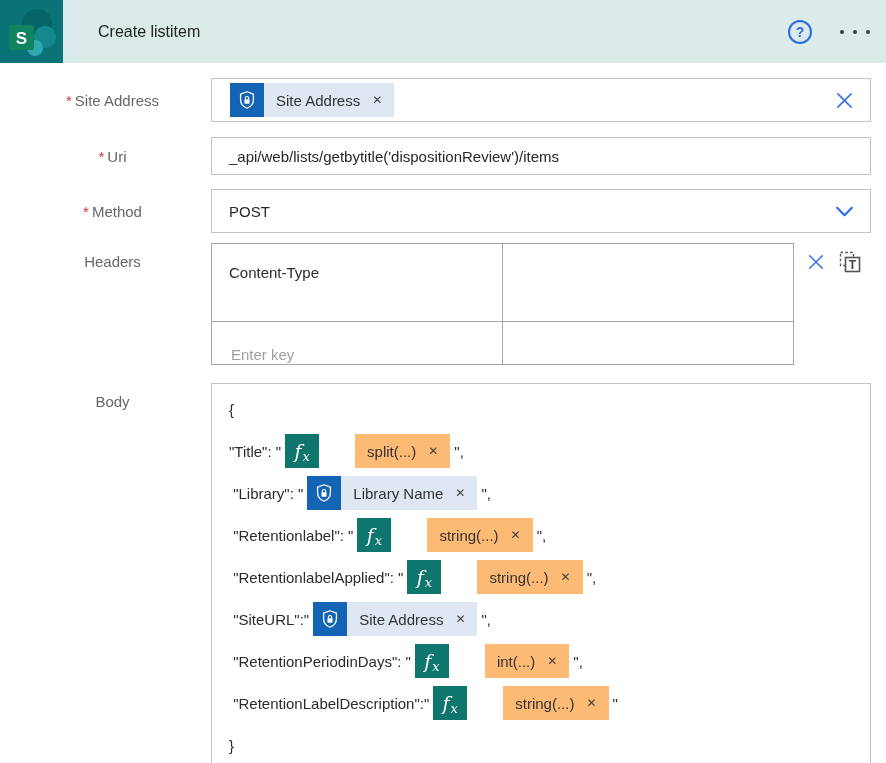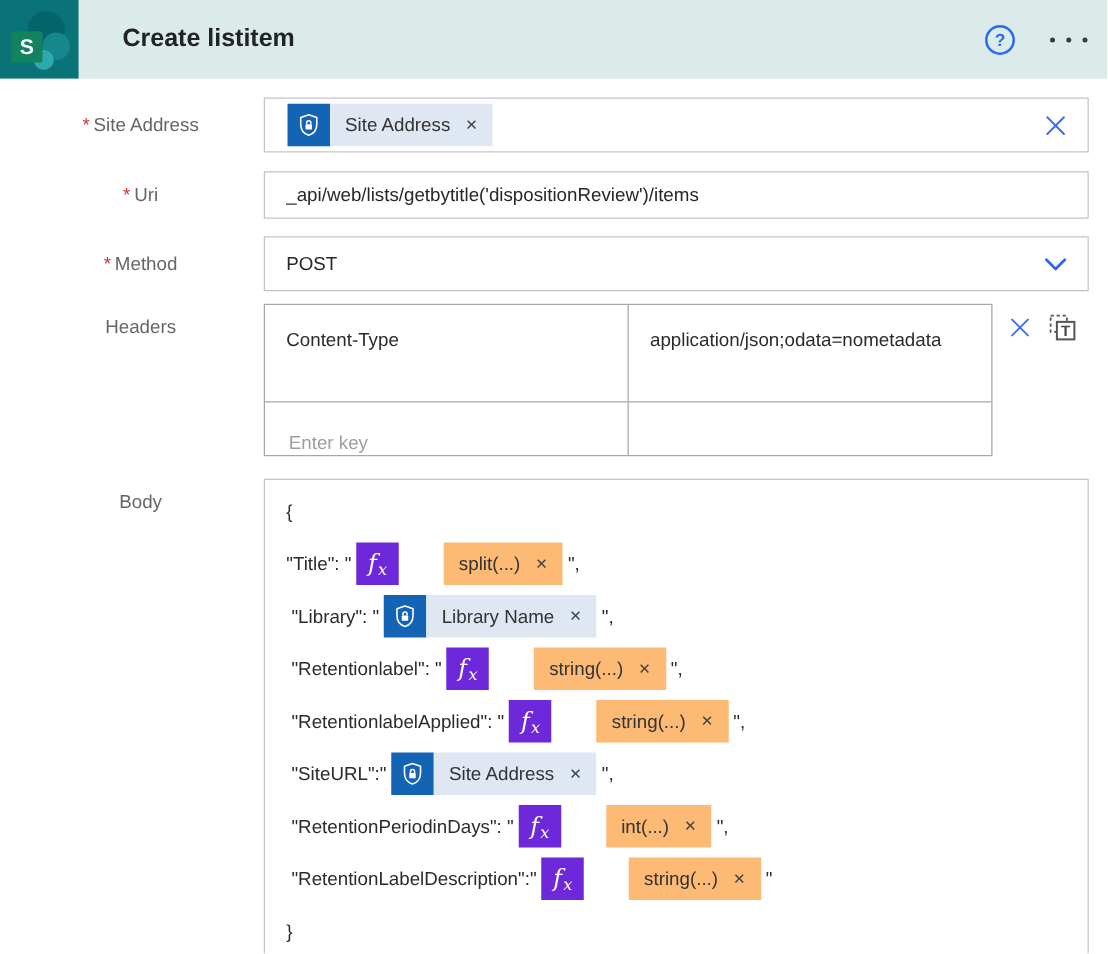--- a/index.html
+++ b/index.html
@@ -3,21 +3,21 @@
 <meta charset="utf-8">
 <style>
   html,body{margin:0;padding:0;background:#fff;}
   .card{
     width:886px;height:763px;position:relative;background:#fff;overflow:hidden;
     font-family:"Liberation Sans","DejaVu Sans",sans-serif;color:#2f2f2f;
   }
   
   .hdr{height:63px;background:#dbebe9;display:flex;align-items:center;}
   .logo{width:63px;height:63px;flex:0 0 63px;}
-  .hdr-title{font-size:20px;font-weight:700;color:#232323;margin-left:35px;flex:1;}
+  .hdr-title{font-size:16px;font-weight:400;color:#232323;margin-left:35px;flex:1;}
   .hdr-actions{display:flex;align-items:center;margin-right:14px;gap:26px;}
   .help-ic{
     width:24px;height:24px;border:2px solid #2b6be8;border-radius:50%;
     color:#2b6be8;font-size:14px;font-weight:600;display:flex;align-items:center;justify-content:center;
     cursor:pointer;box-sizing:border-box;
   }
   .dots{display:flex;gap:9px;cursor:pointer;padding:4px 2px;}
   .dots i{width:4px;height:4px;border-radius:50%;background:#3b3b3b;display:block;}
   
   .main{padding:15px 0 0 14px;}
@@ -31,21 +31,21 @@
     display:flex;align-items:center;
   }
   .box.h44{height:44px;}
   .box.h38{height:38px;}
   .field-text{font-size:15px;color:#272727;margin-left:17px;flex:1;}
   .right-ic{margin-right:16px;display:flex;align-items:center;cursor:pointer;}
   
   .token{display:inline-flex;align-items:stretch;height:34px;cursor:pointer;flex:0 0 auto;}
   .tok-ic{width:34px;flex:0 0 34px;display:flex;align-items:center;justify-content:center;}
   .tok-ic.dyn{background:#1364b4;}
-  .tok-ic.exp{background:#6d28d9;}
+  .tok-ic.exp{background:#0f766e;}
   .tok-body{display:flex;align-items:center;gap:10px;padding:0 10px 0 12px;font-size:15px;color:#333;}
   .tok-body.dyn{background:#dfe7f3;}
   .tok-body.exp{background:#fdba74;margin-left:36px;}
   .tok-x{font-size:12px;color:#424242;cursor:pointer;padding:0 2px;}
   .fx-glyph{color:#fff;font-family:"DejaVu Serif","Liberation Serif",serif;font-style:italic;line-height:1;}
   .fx-glyph .f{font-size:19px;}
   .fx-glyph .x{font-size:13px;position:relative;top:3px;margin-left:1px;}
   .site-token{margin-left:18px;}
   
   .hdr-wrap{display:flex;align-items:flex-start;}
@@ -144,21 +144,20 @@
         </span>
       </div>
     </div>
 
     <div class="row top" style="margin-bottom:18px;">
       <div class="lbl">Headers</div>
       <div class="hdr-wrap">
         <div class="hdr-table">
           <div class="h-row1">
             <div class="h-cell h-key">Content-Type</div>
-            <div class="h-cell h-val">application/json;odata=nometadata</div>
           </div>
           <div class="h-row2">
             <div class="h-cell h-key">
               <input type="text" placeholder="Enter key" style="">
             </div>
           </div>
         </div>
         <div class="tbl-icons">
           <span>
             <svg width="18" height="18" viewBox="0 0 20 20">

